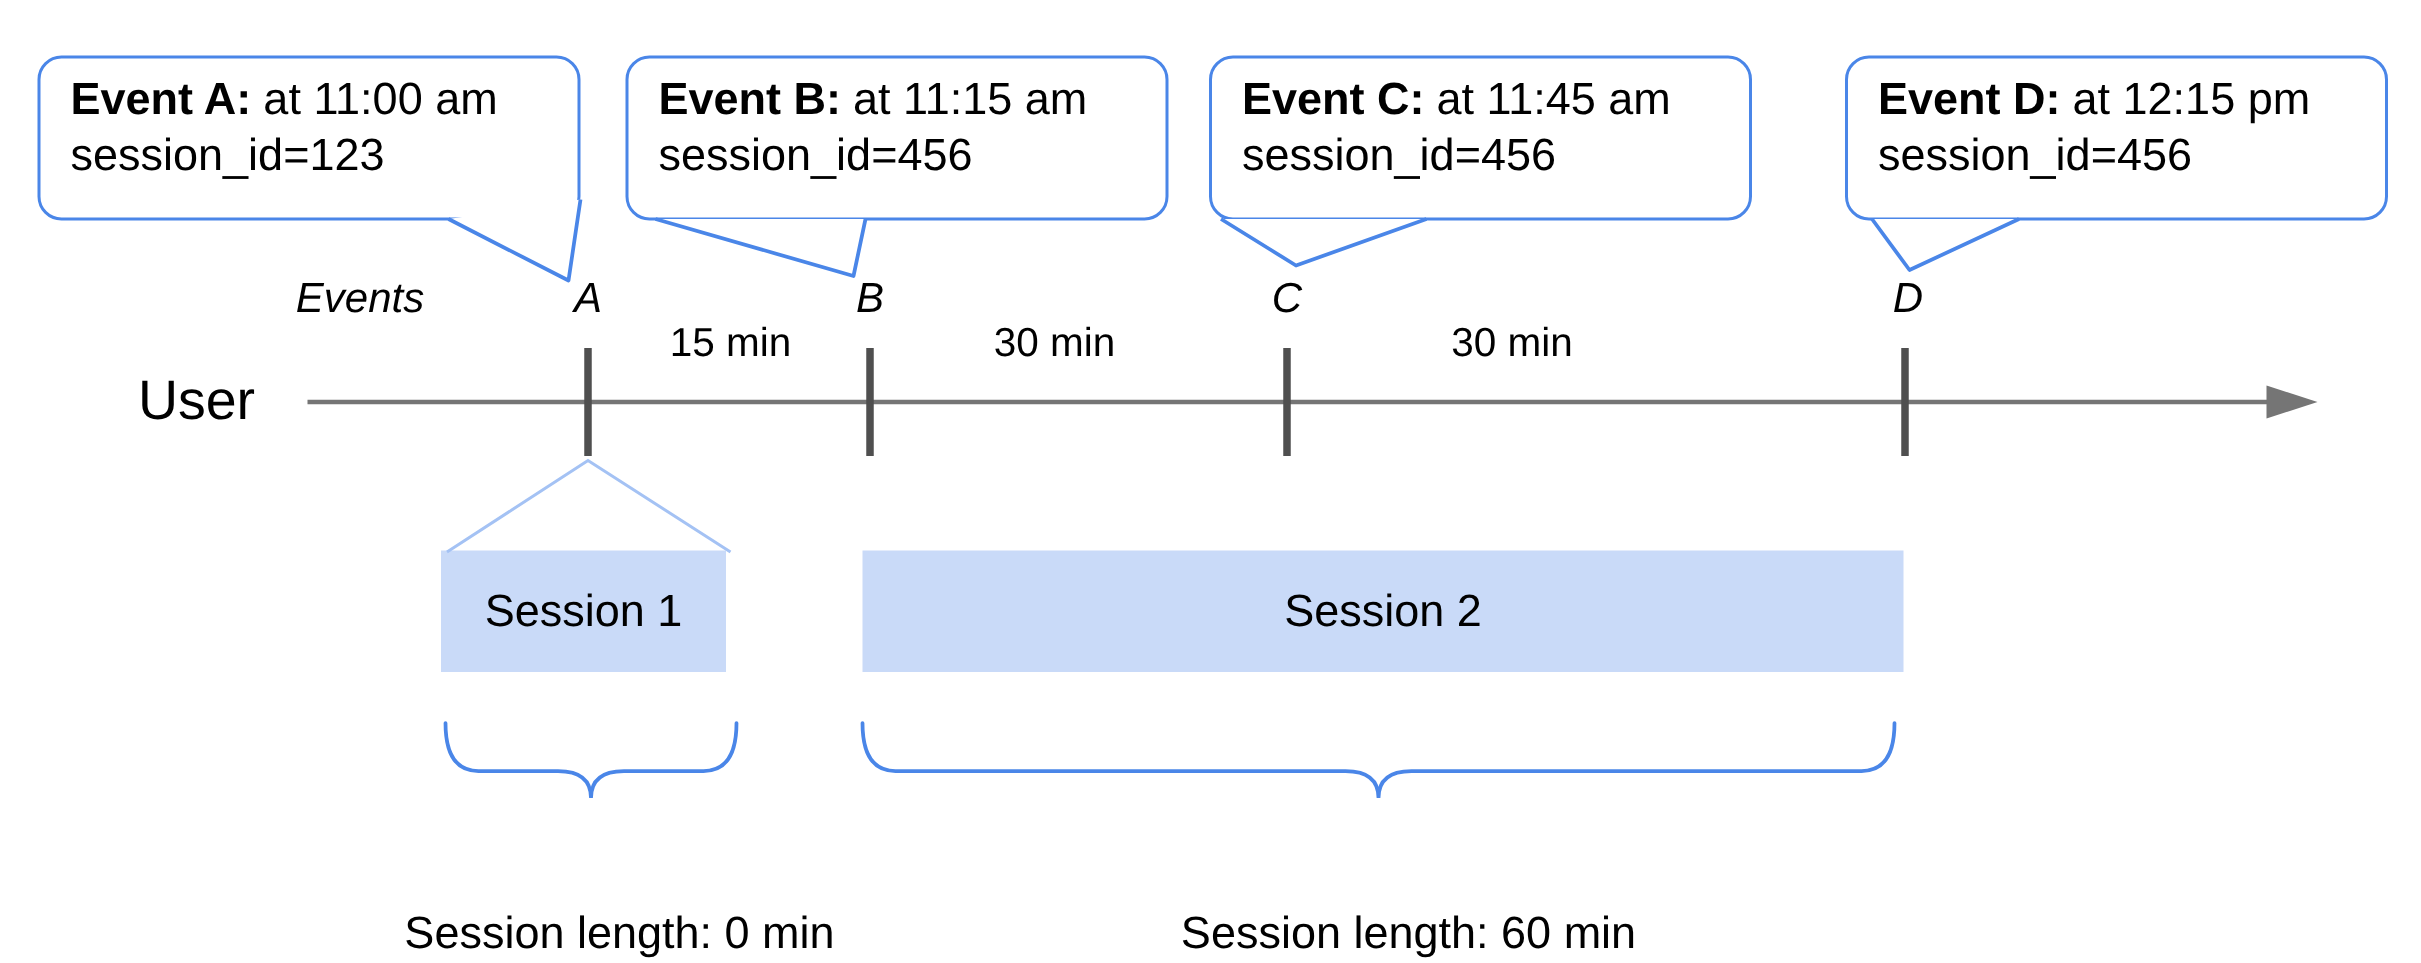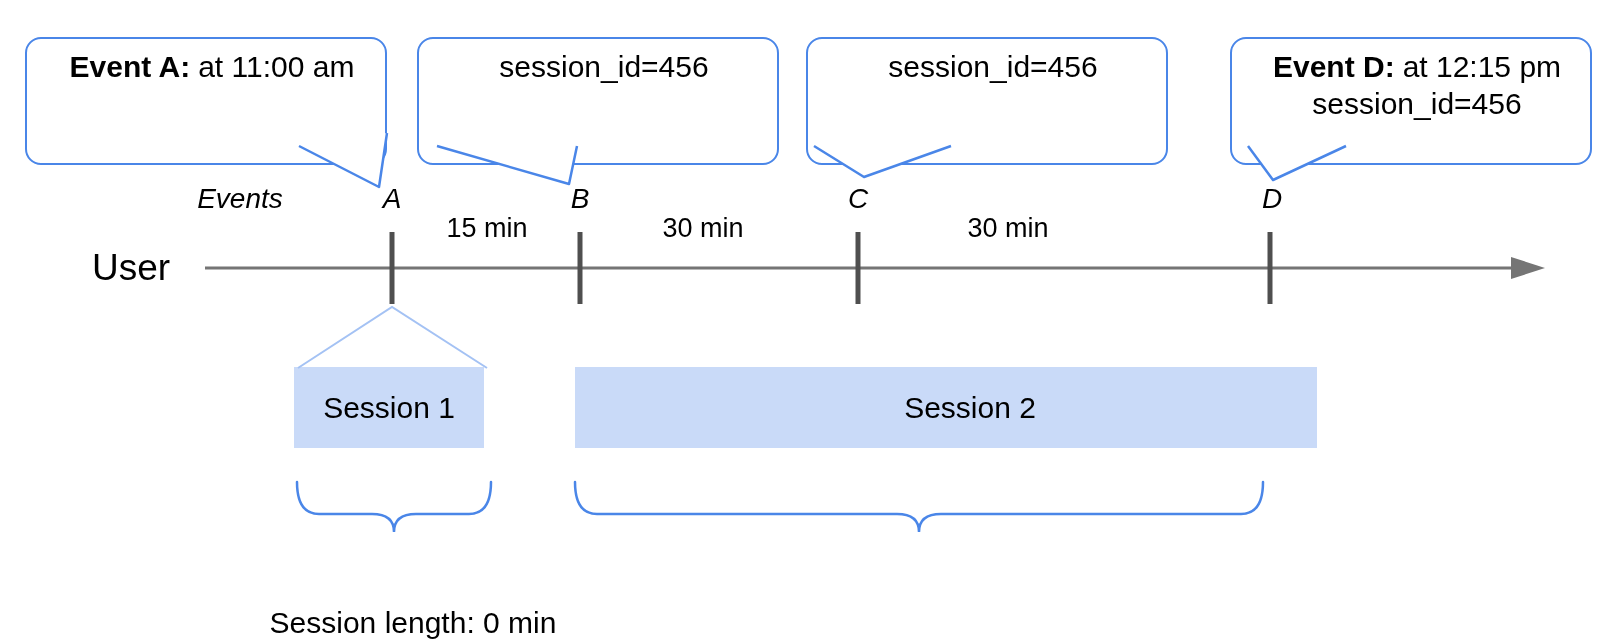--- a/index.html
+++ b/index.html
@@ -11,30 +11,29 @@
     font-family: "Liberation Sans", sans-serif;
     color: #000000;
     overflow: hidden;
   }
 
   
   .callout {
     position: absolute;
     top: 37px;
     width: 362px;
-    height: 128px;
+    height: 110px;
     box-sizing: border-box;
     background: #ffffff;
     border: 2.5px solid #4a86e8;
     border-radius: 16px;
     padding: 9px 8px 15px 20px;
     font-size: 30px;
     line-height: 37px;
     white-space: nowrap;
-    text-align: center;
   }
   .callout .detail { margin-left: 8px; }
 
   
   .mark, .center-label {
     position: absolute;
     transform: translateX(-50%);
     font-size: 28px;
     line-height: 30px;
     white-space: nowrap;
@@ -83,25 +82,28 @@
     pointer-events: none;
   }
 </style>
 </head>
 <body>
 
 <div id="canvas">
 
   <div class="callout" style="left:25px;">
     <div><b>Event A:</b><span class="detail">at 11:00 am</span></div>
+    <div>session_id=123</div>
   </div>
   <div class="callout" style="left:417px;">
+    <div><b>Event B:</b><span class="detail">at 11:15 am</span></div>
     <div>session_id=456</div>
   </div>
   <div class="callout" style="left:806px;">
+    <div><b>Event C:</b><span class="detail">at 11:45 am</span></div>
     <div>session_id=456</div>
   </div>
   <div class="callout" style="left:1230px;">
     <div><b>Event D:</b><span class="detail">at 12:15 pm</span></div>
     <div>session_id=456</div>
   </div>
 
   <div class="center-label" style="left:240px; top:184px;">Events</div>
   <div class="mark" style="left:392px; top:184px;">A</div>
   <div class="mark" style="left:580px; top:184px;">B</div>
@@ -110,25 +112,26 @@
 
   <div class="interval" style="left:487px; top:215px;text-align:right;">15 min</div>
   <div class="interval" style="left:703px; top:215px;">30 min</div>
   <div class="interval" style="left:1008px; top:215px;">30 min</div>
 
   <div id="user-label" style="left:131px; top:267px;">User</div>
 
   <div class="session-box" style="left:294px; width:190px;">
     <span>Session 1</span>
   </div>
-  <div class="session-box" style="left:575px; width:694px;padding-left:48px;">
+  <div class="session-box" style="left:575px; width:694px;">
     <span>Session 2</span>
   </div>
 
   <div class="length-label" style="left:413px;">Session length: 0 min</div>
+  <div class="length-label" style="left:939px;">Session length: 60 min</div>
 
   <svg id="overlay" viewBox="0 0 1614 642">
 
     <line x1="205" y1="268" x2="1516" y2="268" stroke="#757575" stroke-width="3"></line>
     <polygon points="1545,268 1511,257 1511,279" fill="#757575"></polygon>
 
     <line x1="392" y1="232" x2="392" y2="304" stroke="#4f4f4f" stroke-width="5"></line>
     <line x1="580" y1="232" x2="580" y2="304" stroke="#4f4f4f" stroke-width="5"></line>
     <line x1="858" y1="232" x2="858" y2="304" stroke="#4f4f4f" stroke-width="5"></line>
     <line x1="1270" y1="232" x2="1270" y2="304" stroke="#4f4f4f" stroke-width="5"></line>

